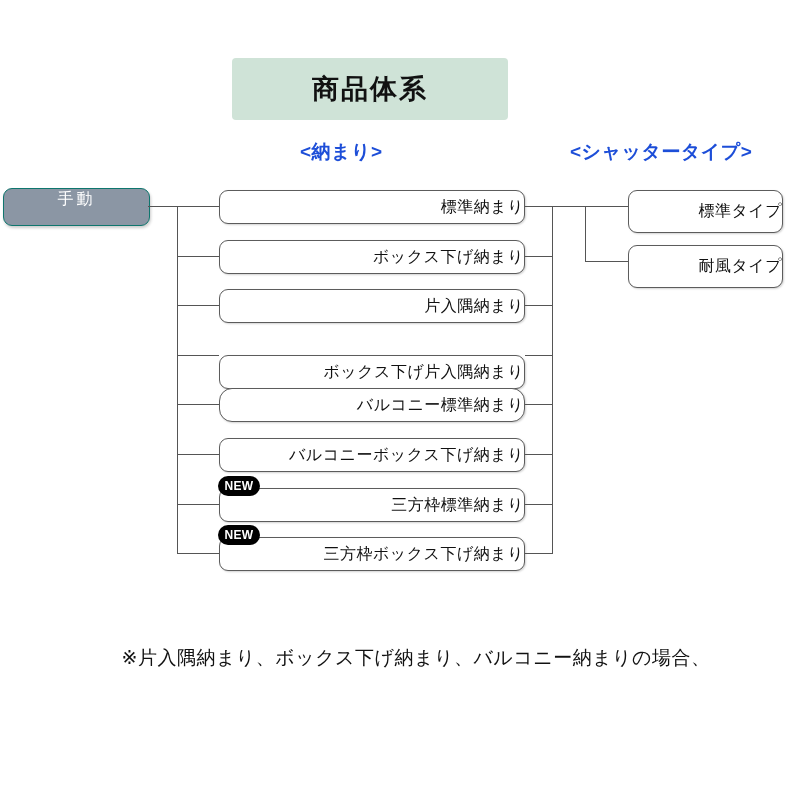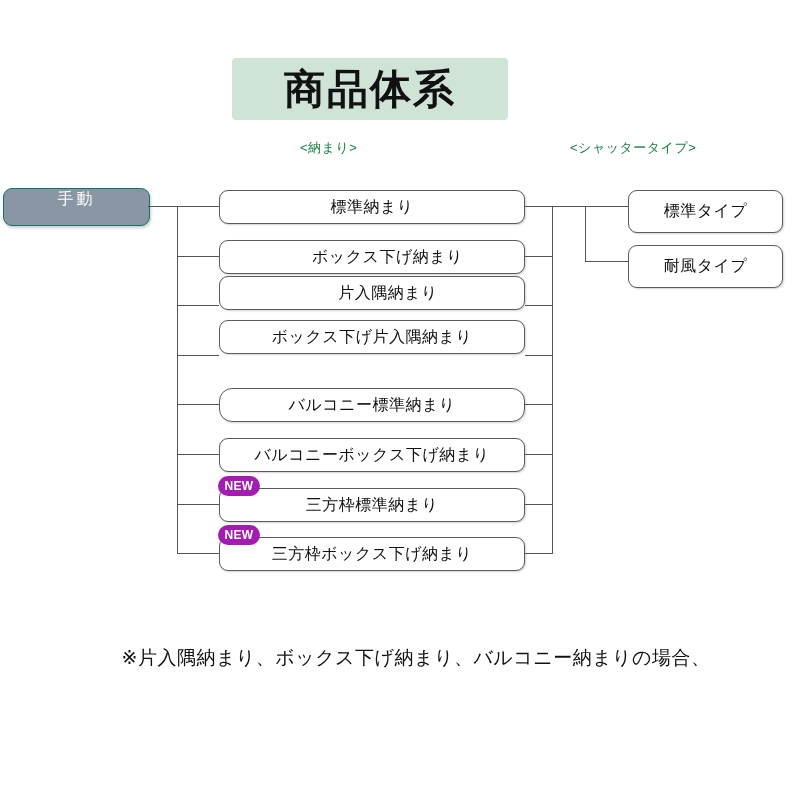--- a/index.html
+++ b/index.html
@@ -27,33 +27,33 @@
     top: 58px;
     width: 276px;
     height: 62px;
     background: #cfe3d7;
     border-radius: 4px;
     display: flex;
     align-items: center;
     justify-content: center;
   }
   .title-banner .title-text {
-    font-size: 41px;
+    font-size: 27px;
     font-weight: bold;
     letter-spacing: 2px;
     color: #111111;
     line-height: 1;
   }
 
   
   .col-header {
     position: absolute;
-    font-size: 13px;
-    font-weight: normal;
-    color: #15803d;
+    font-size: 19px;
+    font-weight: bold;
+    color: #1d4ed8;
     white-space: nowrap;
     letter-spacing: 0.5px;
   }
   .col-header.naosamari { left: 300px; top: 139px; }
   .col-header.shutter  { left: 570px; top: 139px; }
 
   
   .root-node {
     position: absolute;
     left: 3px;
@@ -77,38 +77,38 @@
   
   .node-box {
     position: absolute;
     box-sizing: border-box;
     background: #ffffff;
     border: 1px solid #5c5c5c;
     border-radius: 9px;
     box-shadow: 1px 1px 2px rgba(0,0,0,0.18);
     display: flex;
     align-items: center;
-    justify-content: center;
+    justify-content: flex-end;
   }
   .node-box .node-label {
     font-size: 16px;
     color: #111111;
     white-space: nowrap;
     letter-spacing: 0.5px;
   }
 
   .col-naosamari .node-box { left: 219px; width: 306px; height: 34px; }
   .col-shutter   .node-box { left: 628px; width: 155px; height: 43px; }
 
   
   .new-badge {
     position: absolute;
     width: 42px;
     height: 20px;
-    background: #a21caf;
+    background: #000000;
     border-radius: 10px;
     display: flex;
     align-items: center;
     justify-content: center;
     z-index: 6;
   }
   .new-badge .new-text {
     color: #ffffff;
     font-size: 12px;
     font-weight: bold;
@@ -186,25 +186,25 @@
   <div class="col-naosamari">
 
     <div class="node-box" style="top:190px;">
       <span class="node-label">標準納まり</span>
     </div>
 
     <div class="node-box" style="top:240px;padding-left:31px;">
       <span class="node-label">ボックス下げ納まり</span>
     </div>
 
-    <div class="node-box" style="top:276px;padding-left:32px;">
+    <div class="node-box" style="top:289px;padding-left:32px;">
       <span class="node-label">片入隅納まり</span>
     </div>
 
-    <div class="node-box" style="top:320px;font-family:Liberation Serif, serif;">
+    <div class="node-box" style="top:355px;font-family:Liberation Serif, serif;">
       <span class="node-label">ボックス下げ片入隅納まり</span>
     </div>
 
     <div class="node-box" style="top:388px;border-radius:13px;">
       <span class="node-label">バルコニー標準納まり</span>
     </div>
 
     <div class="node-box" style="top:438px;">
       <span class="node-label">バルコニーボックス下げ納まり</span>
     </div>

